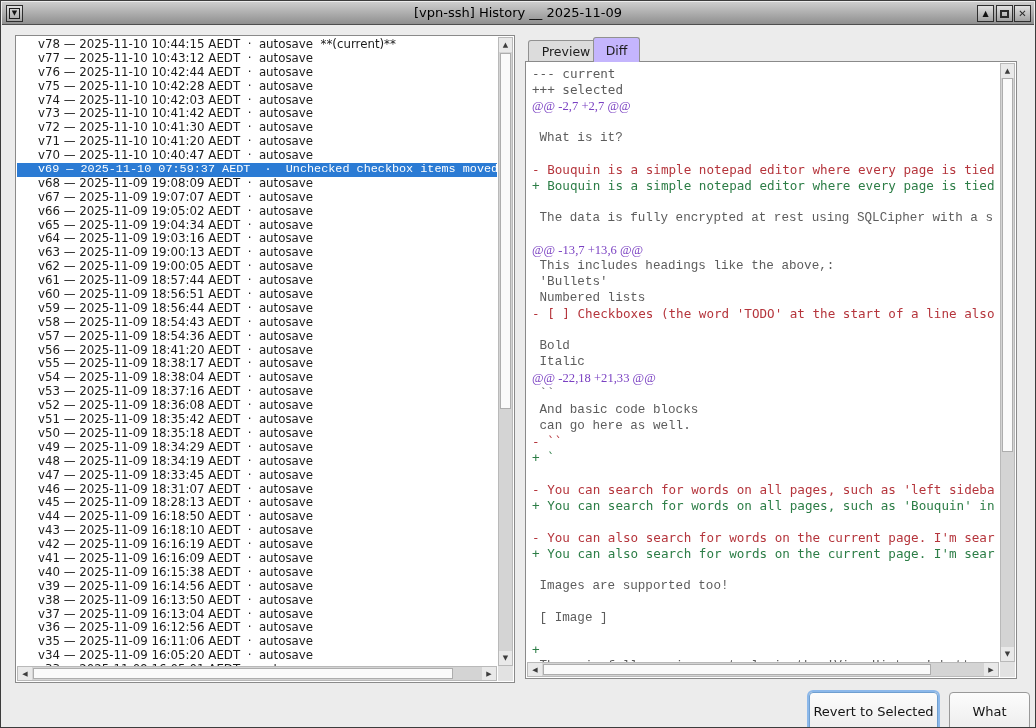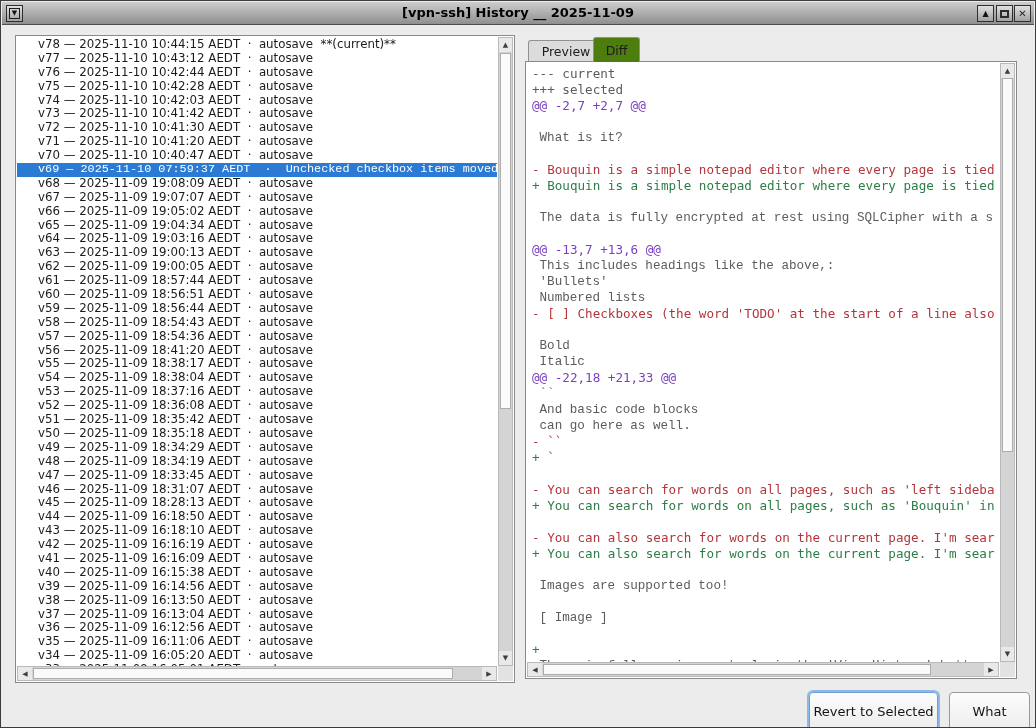--- a/index.html
+++ b/index.html
@@ -7,21 +7,21 @@
   body { font-family:"DejaVu Sans", sans-serif; }
 
   .window { position:relative; width:1036px; height:728px; background:var(--window-bg);
             border:1px solid #3c3c3c; overflow:hidden; }
 
   
   .titlebar { position:absolute; left:1px; top:1px; right:1px; height:23px;
               background:linear-gradient(var(--titlebar-top), var(--titlebar-bottom));
               border-bottom:1px solid #4e4e4e; }
   .title-text { position:absolute; left:0; right:0; top:3px; text-align:center;
-                font-size:13px; font-weight:bold; color:#000; }
+                font-size:13px; font-weight:normal; color:#000; }
   .tb-btn { position:absolute; top:3px; width:17px; height:17px;
             background:linear-gradient(#e0e0e0,#a2a2a2); border:1px solid #2e2e2e;
             display:flex; align-items:center; justify-content:center;
             font-size:8px; color:#111; cursor:default; }
   .tb-btn .boxed { border:1px solid #1d1d1d; padding:0 2px; line-height:9px; font-size:7px; }
   .tb-menu  { left:4px; }
   .tb-shade { right:40px; }
   .tb-max   { right:21px; }
   .tb-close { right:3px; }
   .max-glyph { width:9px; height:8px; border:2px solid #2a2a2a; }
@@ -49,30 +49,30 @@
   .list-vscroll { right:1px; top:1px; bottom:16px; }
   .list-hscroll { left:1px; right:17px; bottom:1px; }
   .corner { position:absolute; width:15px; height:15px; right:1px; bottom:1px;
             background:#e2e2e2; }
 
   
   .tab { position:absolute; border:1px solid #919191; border-bottom:none;
          border-radius:3px 3px 0 0; font-size:12.5px; color:#1c1c1c;
          display:flex; align-items:center; justify-content:center; cursor:default; }
   .tab-preview { left:527px; top:39px; width:76px; height:22px; background:#dcdcdc; }
-  .tab-diff    { left:592px; top:36px; width:47px; height:25px; background:#4d7c0f; z-index:3; }
+  .tab-diff    { left:592px; top:36px; width:47px; height:25px; background:#c4b5fd; z-index:3; }
 
   .textpane { position:absolute; left:524px; top:60px; width:492px; height:618px;
               background:#fff; border:1px solid #8a8a8a; z-index:2; }
   .dlines { position:absolute; left:6px; top:4px; right:16px; bottom:15px; overflow:hidden;
             font-family:"DejaVu Sans Mono", monospace; font-size:12.6px;
             line-height:16px; white-space:pre; }
   .dl.meta  { color:var(--diff-ctx); }
   .dl.ctx   { color:var(--diff-ctx);font-family:Liberation Mono, monospace; }
-  .dl.hunk  { color:var(--diff-hunk); }
+  .dl.hunk  { color:var(--diff-hunk);font-family:Liberation Serif, serif; }
   .dl.del   { color:var(--diff-del); }
   .dl.add   { color:var(--diff-add); }
   .diff-vscroll { right:1px; top:1px; bottom:16px; }
   .diff-hscroll { left:1px; right:17px; bottom:1px; }
 
   
   .btn { position:absolute; top:691px; height:39px; border:1px solid #999;
          border-radius:4px; background:linear-gradient(#fcfcfc,#ededed);
          font-size:13px; color:#141414; display:flex; align-items:center;
          justify-content:center; cursor:default; }

